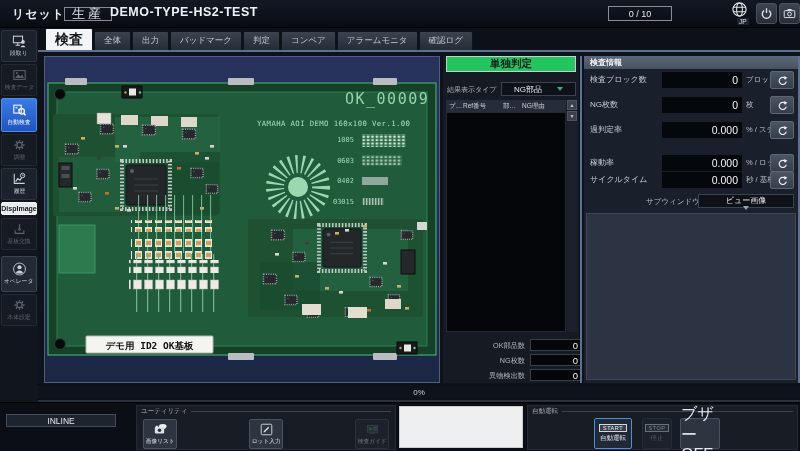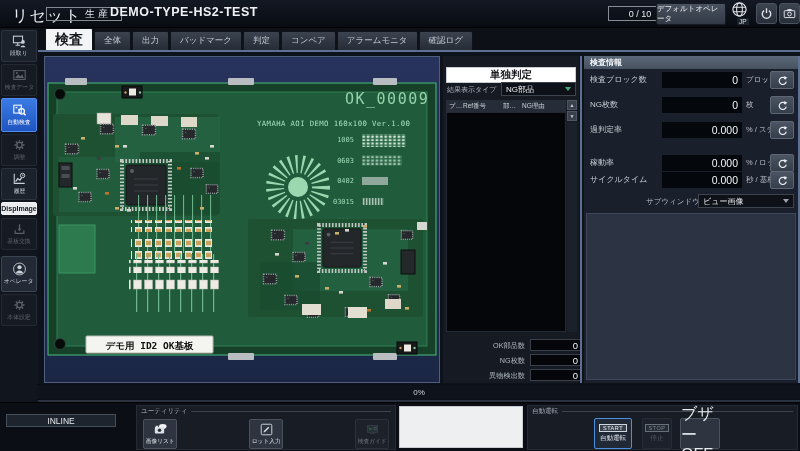--- a/index.html
+++ b/index.html
@@ -6,23 +6,23 @@
   body{
     width:800px;height:451px;position:relative;overflow:hidden;
     background:#0d1117;
     font-family:"Liberation Sans","DejaVu Sans",sans-serif;
     -webkit-font-smoothing:antialiased;
   }
 
   
   .topbar{position:absolute;left:0;top:0;width:800px;height:27px;
     background:linear-gradient(#131924,#080b11);border-bottom:1px solid #000;}
-  .reset-btn{position:absolute;left:12px;top:6px;font-size:16px;font-weight:normal;color:#e9ecf1;letter-spacing:1px;}
-  .mode-box{position:absolute;left:46px;top:7px;width:46px;height:12px;border:1px solid #858b95;
-    color:#dfe3e9;font-size:10px;display:flex;align-items:center;justify-content:center;letter-spacing:3px;padding-left:28px;}
+  .reset-btn{position:absolute;left:12px;top:6px;font-size:12px;font-weight:bold;color:#e9ecf1;letter-spacing:1px;}
+  .mode-box{position:absolute;left:64px;top:7px;width:46px;height:12px;border:1px solid #858b95;
+    color:#dfe3e9;font-size:13px;display:flex;align-items:center;justify-content:center;letter-spacing:3px;}
   .main-title{position:absolute;left:110px;top:5px;font-size:12.5px;font-weight:bold;color:#eef1f5;letter-spacing:.5px;}
   .counter-box{position:absolute;left:608px;top:6px;width:62px;height:13px;border:1px solid #878d97;
     color:#e6e9ee;font-size:9px;display:flex;align-items:center;justify-content:center;}
   .op-btn{position:absolute;left:656px;top:3px;width:68px;height:20px;border:1px solid #171c23;border-radius:2px;
     background:linear-gradient(#4a525f,#313945);color:#e8ebef;font-size:7.5px;
     display:flex;align-items:center;justify-content:center;}
   .tb-ic{position:absolute;top:3px;width:19px;height:19px;border:1px solid #49525e;border-radius:3px;
     background:linear-gradient(#3d4551,#272e38);display:flex;align-items:center;justify-content:center;color:#dfe3e8;}
   .tb-ic svg{width:13px;height:13px;}
   .globe-wrap{position:absolute;left:731px;top:1px;width:21px;height:18px;color:#dfe3e8;}
@@ -57,26 +57,26 @@
     border-top:2px solid #5e7094;box-sizing:border-box;}
   .img-panel{position:absolute;left:6px;top:4px;width:396px;height:327px;background:#202c4f;
     border:1px solid #4e5f7e;box-sizing:border-box;}
   .img-panel svg{display:block;}
 
   .judge-panel{position:absolute;left:405px;top:4px;width:136px;height:327px;background:#151a23;}
   .divider{position:absolute;top:4px;width:2px;height:327px;background:#5e7094;}
   .info-panel{position:absolute;left:546px;top:4px;width:214px;height:327px;background:#1a202b;}
 
   
-  .judge-header{position:absolute;left:3px;top:11px;width:130px;height:16px;background:#ffffff;border:1px solid #c9cdd3;
+  .judge-header{position:absolute;left:3px;top:0;width:130px;height:16px;background:#22c55e;border:1px solid #c9cdd3;
     box-sizing:border-box;display:flex;align-items:center;justify-content:center;
     font-size:10.5px;font-weight:bold;color:#17191d;}
   .type-label{position:absolute;left:4px;top:29px;font-size:7px;color:#a9b0b9;}
   .select{background:#0e1218;border:1px solid #3c434d;color:#e8ebf0;display:flex;align-items:center;
-    box-sizing:border-box;padding:0 4px;justify-content:space-between;}
+    box-sizing:border-box;padding:0 12px;justify-content:space-between;}
   .type-select{position:absolute;left:58px;top:26px;width:75px;height:14px;font-size:8px;}
   .chev{width:0;height:0;border-left:3px solid transparent;border-right:3px solid transparent;border-top:4px solid #49a87c;}
   .chev.gray{border-top-color:#99a3ad;}
   .colhdr{position:absolute;left:3px;top:44px;width:120px;height:12px;background:#262d38;font-size:6.5px;color:#cdd2da;}
   .colhdr span{position:absolute;top:2px;}
   .sbtn{position:absolute;left:124px;width:10px;height:10px;background:#3a414d;border:1px solid #4e5662;
     box-sizing:border-box;display:flex;align-items:center;justify-content:center;font-size:5px;color:#cdd3da;}
   .ng-list{position:absolute;left:3px;top:56px;width:120px;height:220px;background:#04060a;border:1px solid #232a34;box-sizing:border-box;}
   .sbar{position:absolute;left:124px;top:66px;width:10px;height:210px;background:#1b212b;}
   .cnt-row{position:absolute;left:8px;width:136px;height:13px;}
@@ -91,21 +91,21 @@
   .info-row{position:absolute;left:0;width:250px;height:18px;}
   .info-label{position:absolute;left:6px;top:0;line-height:18px;font-size:8px;color:#c6ccd4;}
   .val-box{position:absolute;left:78px;top:1px;width:80px;height:16px;background:#04070c;
     display:flex;align-items:center;justify-content:flex-end;padding-right:4px;box-sizing:border-box;
     color:#f4f6f9;font-size:10.5px;}
   .unit{position:absolute;left:162px;top:0;line-height:18px;font-size:7.5px;color:#b9bfc8;white-space:nowrap;}
   .refresh-btn{position:absolute;left:186px;top:0;width:24px;height:18px;border:1px solid #5d6773;border-radius:2px;
     background:linear-gradient(#4b5563,#353e4a);box-sizing:border-box;display:flex;align-items:center;justify-content:center;color:#e9edf1;}
   .refresh-btn svg{width:11px;height:11px;}
   .subwin-label{position:absolute;left:62px;top:141px;font-size:7.5px;color:#b9bfc8;}
-  .subwin-select{position:absolute;left:114px;top:138px;width:96px;height:14px;font-size:8px;}
+  .subwin-select{position:absolute;left:114px;top:138px;width:96px;height:14px;font-size:8px;flex-direction:column;}
   .subwindow{position:absolute;left:2px;top:157px;width:210px;height:167px;background:#2c3444;border:1px solid #3d4656;box-sizing:border-box;}
 
   
   .progress-row{position:absolute;left:38px;top:385px;width:762px;height:14px;
     display:flex;align-items:center;justify-content:center;color:#ccd2da;font-size:8px;background:#0e131b;}
   .progress-track{position:absolute;left:38px;top:400px;width:762px;height:2px;background:#2a3240;}
 
   
   .bottombar{position:absolute;left:0;top:402px;width:800px;height:49px;background:#0b0f15;border-top:1px solid #000;}
   .inline-box{position:absolute;left:6px;top:11px;width:110px;height:13px;background:#1e242e;border:1px solid #454d58;
@@ -222,21 +222,20 @@
       <path d="M12.8,4 a6,6 0 0 1 0,8" fill="none" stroke="currentColor" stroke-width="1.1"></path>
     </symbol>
   </defs>
 </svg>
 
 <div class="topbar">
   <span class="reset-btn">リセット</span>
   <span class="mode-box">生産</span>
   <span class="main-title">DEMO-TYPE-HS2-TEST</span>
   <span class="counter-box">0 / 10</span>
-  <span class="op-btn">デフォルトオペレータ</span>
   <span class="globe-wrap"><svg viewBox="0 0 16 16">
         <use href="#ic-globe" xlink:href="#ic-globe"></use>
       </svg></span>
   <span class="jp-badge">JP</span>
   <span class="tb-ic" style="left:756px;">
       <svg viewBox="0 0 16 16">
         <use href="#ic-power" xlink:href="#ic-power"></use>
       </svg>
     </span>
   <span class="tb-ic" style="left:779px;">

